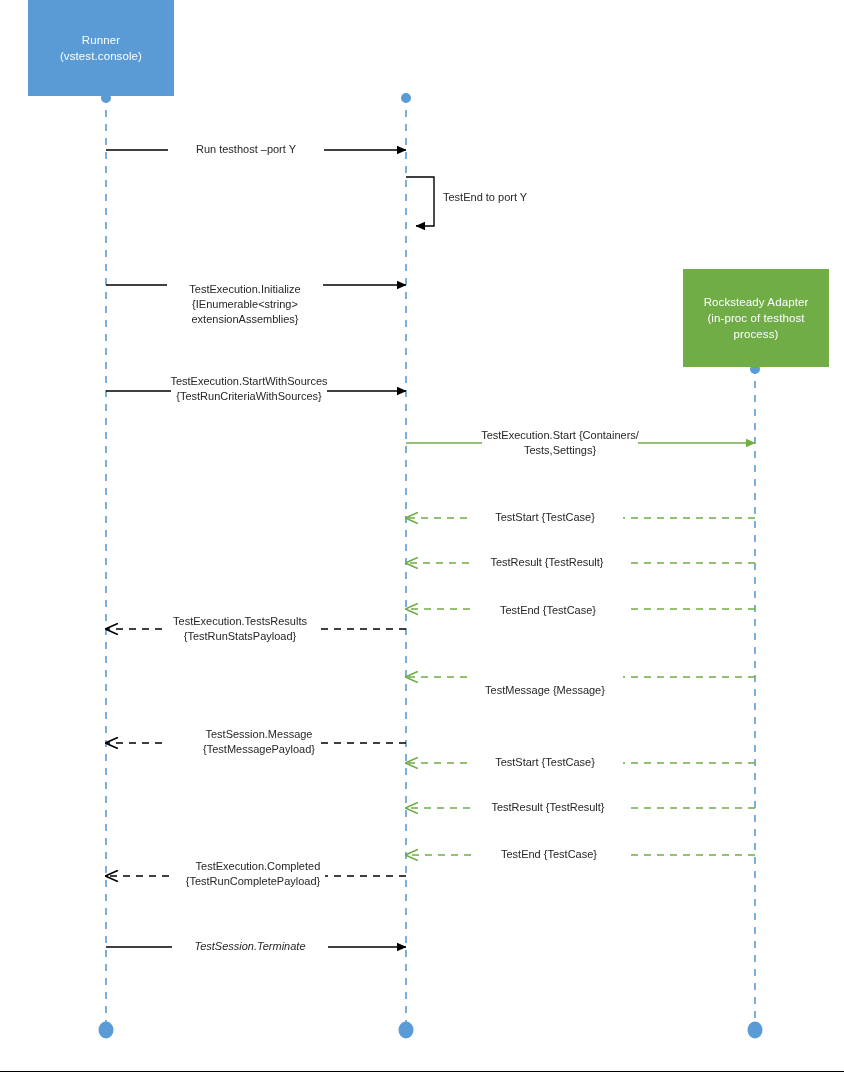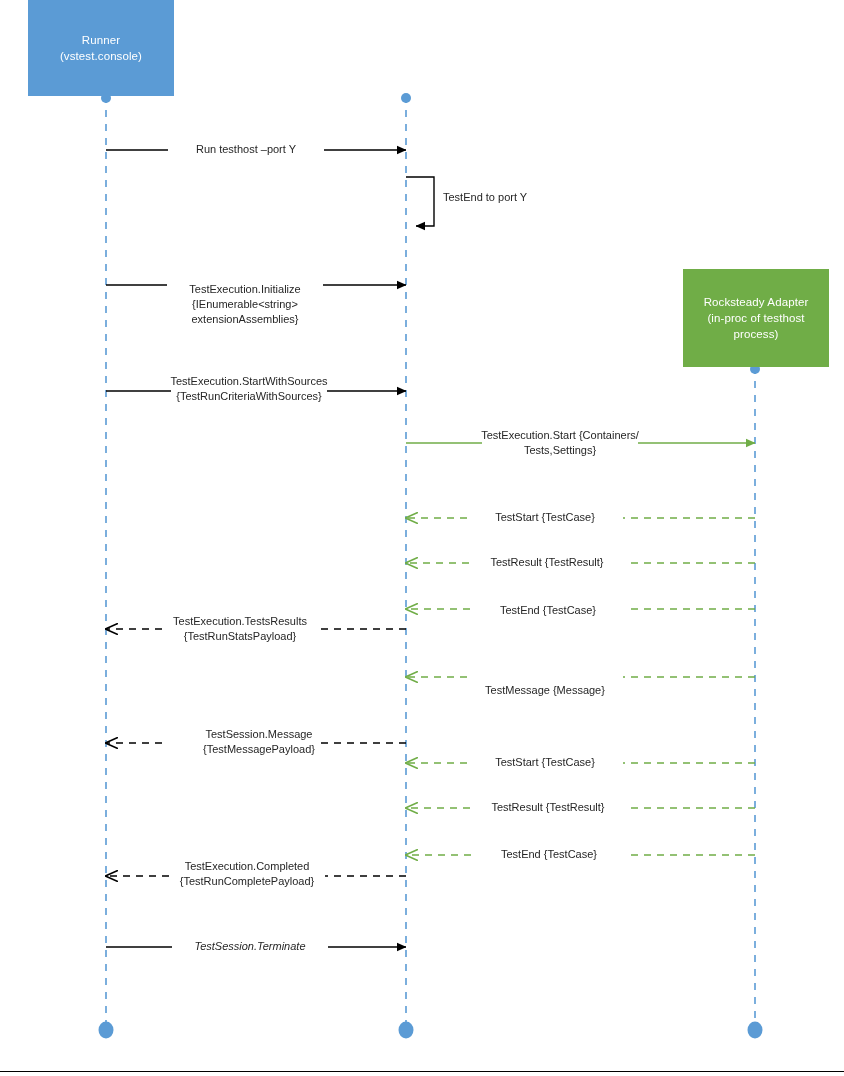--- a/index.html
+++ b/index.html
@@ -177,19 +177,19 @@
       <div class="msg-label" style="left: 547px; top: 562px;">TestResult {TestResult}</div>
       <div class="msg-label" style="left: 548px; top: 610px;">TestEnd {TestCase}</div>
       <div class="msg-label" style="left: 240px; top: 629px;">TestExecution.TestsResults
 {TestRunStatsPayload}</div>
       <div class="msg-label" style="left: 545px; top: 690px;">TestMessage {Message}</div>
       <div class="msg-label" style="left: 240px; top: 742px; margin-left: 19px;">TestSession.Message
 {TestMessagePayload}</div>
       <div class="msg-label" style="left: 545px; top: 762px;">TestStart {TestCase}</div>
       <div class="msg-label" style="left: 548px; top: 807px;">TestResult {TestResult}</div>
       <div class="msg-label" style="left: 549px; top: 854px;">TestEnd {TestCase}</div>
-      <div class="msg-label" style="left: 247px; top: 874px;">TestExecution.Completed
+      <div class="msg-label" style="left: 253px; top: 874px; text-align: right;">TestExecution.Completed
 {TestRunCompletePayload}</div>
       <div class="msg-label" style="left: 250px; top: 946px; font-style: italic;">TestSession.Terminate</div>
     </div>
 
   <div class="bottom-rule" style="top:1071px"></div>
 </div>
 
 </body></html>

